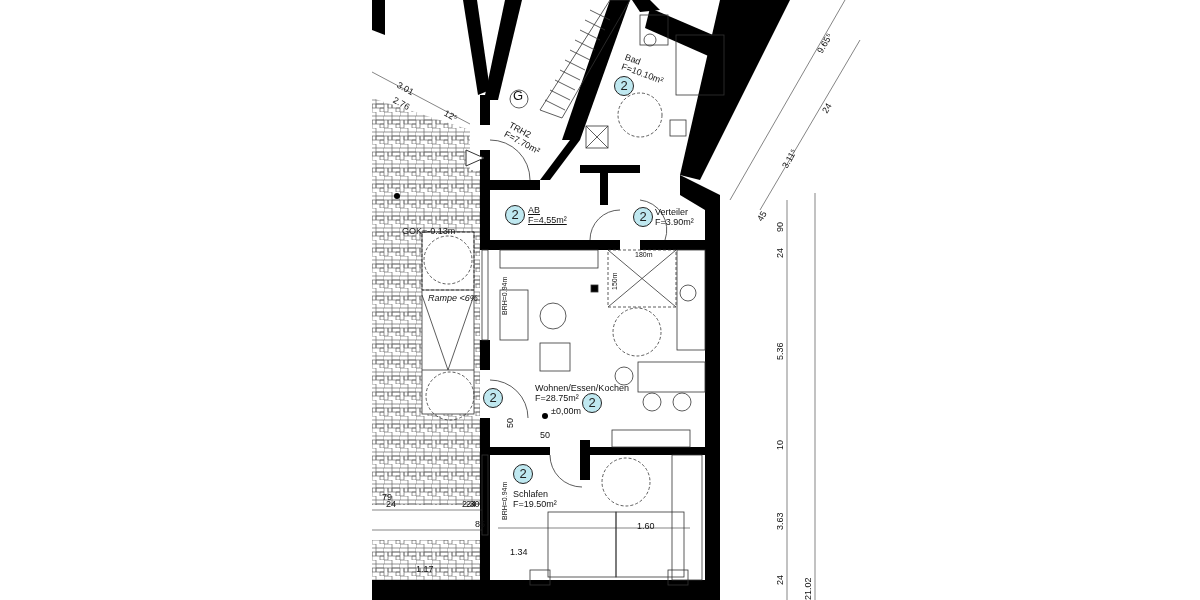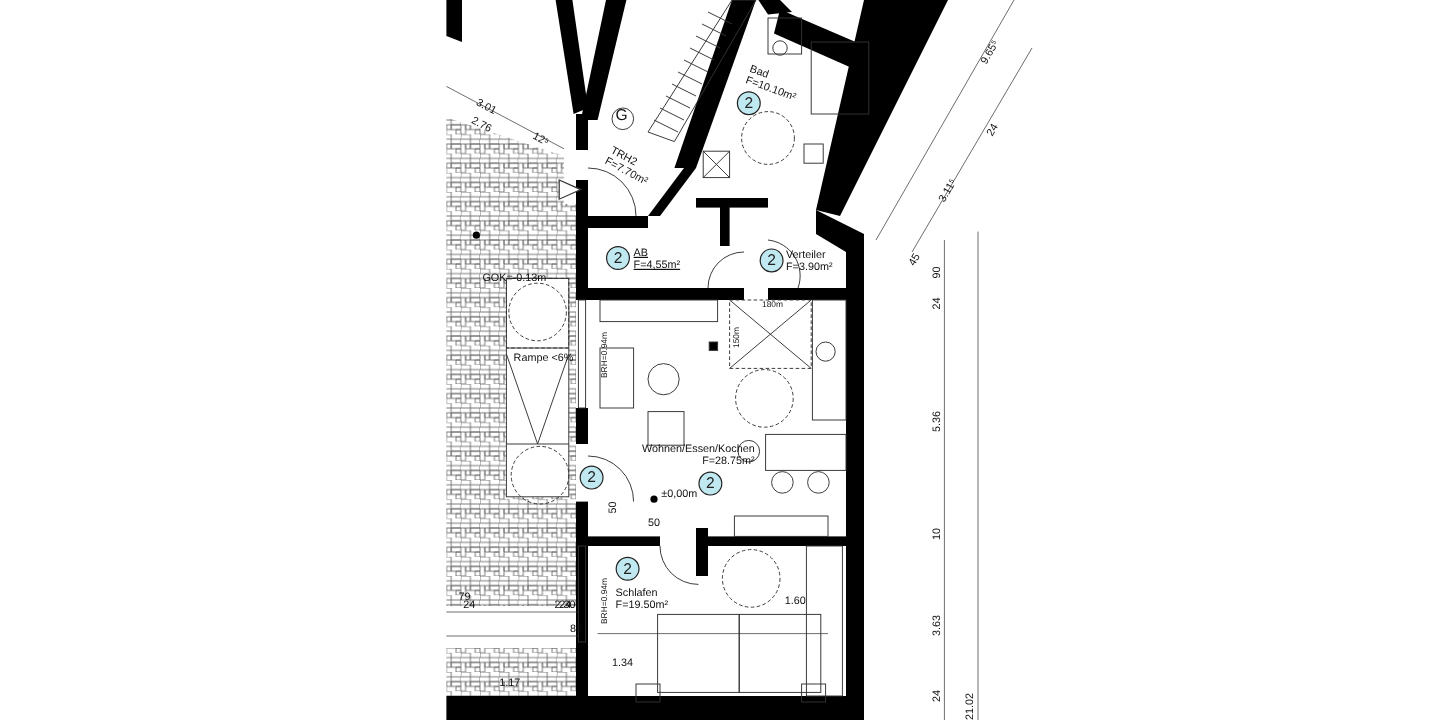--- a/index.html
+++ b/index.html
@@ -152,35 +152,35 @@
 <div class="badge" style="left:505px;top:205px;">2</div>
 <div class="lbl" style="left:528px;top:205px;text-decoration:underline;">
     <div>AB</div>
     <div>F=4,55m²</div>
   </div>
 <div class="badge" style="left:633px;top:207px;">2</div>
 <div class="lbl" style="left:655px;top:207px;">
     <div>Verteiler</div>
     <div>F=3.90m²</div>
   </div>
-<div class="lbl" style="left:535px;top:369px;text-align:right;">
+<div class="lbl" style="left:535px;top:383px;">
     <div>Wohnen/Essen/Kochen</div>
     <div>F=28.75m²</div>
   </div>
 <div class="badge" style="left:582px;top:393px;">2</div>
 <div class="badge" style="left:513px;top:464px;">2</div>
 <div class="lbl" style="left:513px;top:489px;">
     <div>Schlafen</div>
     <div>F=19.50m²</div>
   </div>
 
 <div class="lbl" style="left:513px;top:91px;font-size:13px;">G</div>
 <div class="lbl" style="left:402px;top:202px;margin-top:24px;">GOK=-0.13m</div>
 <div class="lbl" style="left:551px;top:406px;">±0,00m</div>
-<div class="lbl" style="left:428px;top:293px;">Rampe &lt;6%</div>
+<div class="lbl" style="left:428px;top:293px;font-style:italic;">Rampe &lt;6%</div>
 <div class="badge" style="left:483px;top:388px;">2</div>
 <div class="lbl" style="left:635px;top:250px;font-size:7px;">180m</div>
 <div class="lbl rot" style="left:610px;top:290px;font-size:7px;transform:rotate(-90deg);">150m</div>
 <div class="lbl rot" style="left:500px;top:315px;font-size:7px;transform:rotate(-90deg);">BRH=0.94m</div>
 <div class="lbl rot" style="left:500px;top:520px;font-size:7px;transform:rotate(-90deg);">BRH=0.94m</div>
 
 <div class="dim rot" style="left:400px;top:80px;transform:rotate(28deg);">3.01</div>
 <div class="dim rot" style="left:396px;top:95px;transform:rotate(28deg);">2.76</div>
 <div class="dim rot" style="left:447px;top:108px;transform:rotate(28deg);">12⁵</div>
 <div class="dim rot" style="left:815px;top:50px;transform:rotate(-60deg);">9.65⁵</div>
@@ -194,15 +194,15 @@
 <div class="dim rot" style="left:775px;top:530px;transform:rotate(-90deg);">3.63</div>
 <div class="dim rot" style="left:775px;top:585px;transform:rotate(-90deg);">24</div>
 <div class="dim rot" style="left:803px;top:600px;transform:rotate(-90deg);">21.02</div>
 <div class="dim" style="left:386px;top:499px;">24</div>
 <div class="dim" style="left:418px;top:499px;margin-left:44px;">2.30</div>
 <div class="dim" style="left:466px;top:499px;">24</div>
 <div class="dim" style="left:382px;top:492px;">79</div>
 <div class="dim" style="left:416px;top:519px;margin-top:45px;">1.17</div>
 <div class="dim" style="left:456px;top:519px;padding-left:19px;">85</div>
 <div class="dim" style="left:510px;top:547px;">1.34</div>
-<div class="dim" style="left:637px;top:495px;margin-left:17px;">1.60</div>
+<div class="dim" style="left:637px;top:521px;">1.60</div>
 <div class="dim rot" style="left:505px;top:428px;transform:rotate(-90deg);">50</div>
 <div class="dim" style="left:540px;top:430px;">50</div>
 
 </body></html>

